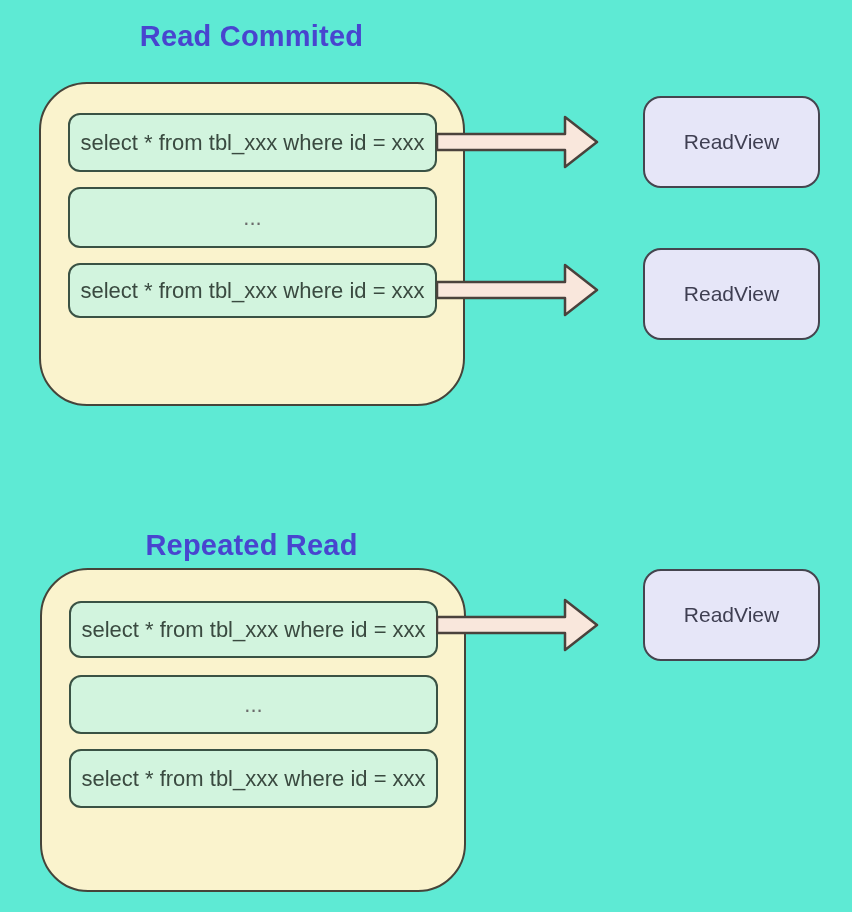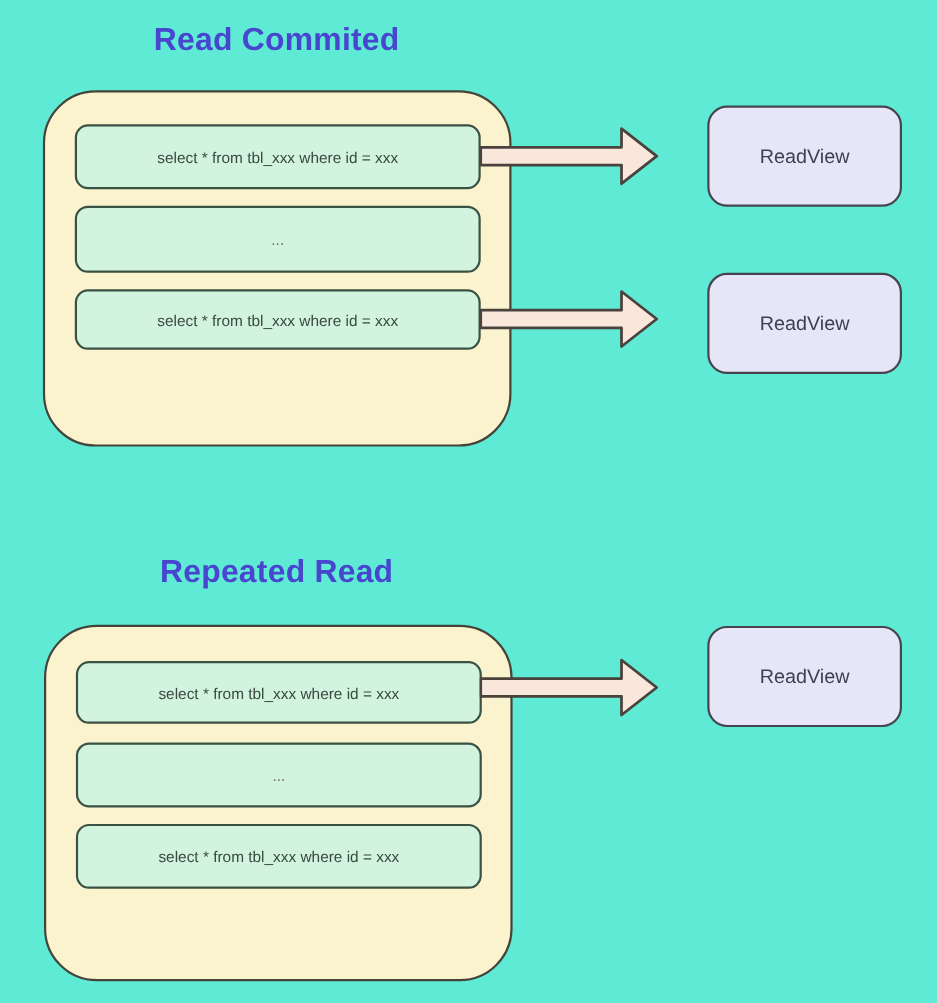--- a/index.html
+++ b/index.html
@@ -34,55 +34,55 @@
   .sql-row {
     position: absolute;
     left: 27px;
     width: 365px;
     background: #d2f4de;
     border: 2px solid #3a5244;
     border-radius: 12px;
     display: flex;
     align-items: center;
     justify-content: center;
-    font-size: 14px;
+    font-size: 22px;
     color: #3a4a40;
   }
   .sql-row.ellipsis { color: #6b6b6b; }
   .block-arrow {
     position: absolute;
     width: 164px;
     height: 56px;
   }
   .readview-box {
     position: absolute;
     left: 643px;
     width: 173px;
     height: 88px;
     background: #e6e6f8;
     border: 2.5px solid #45454f;
     border-radius: 18px;
     display: flex;
     align-items: center;
     justify-content: center;
-    font-size: 18px;
+    font-size: 21px;
     color: #3f3f52;
   }
   
   .title-1   { top: 20px;  left: 38px; }
   .cont-1    { top: 82px;  left: 39px; height: 320px; }
   .c1-row1   { top: 29px;  height: 55px; }
   .c1-row2   { top: 103px; height: 57px; }
   .c1-row3   { top: 179px; height: 51px; }
   .arrow-1a  { top: 114px; left: 436px; }
   .arrow-1b  { top: 262px; left: 436px; }
   .rv-1a     { top: 96px;  }
   .rv-1b     { top: 248px; }
   
-  .title-2   { top: 504px; left: 38px; }
+  .title-2   { top: 529px; left: 38px; }
   .cont-2    { top: 568px; left: 40px; height: 320px; }
   .c2-row1   { top: 31px;  height: 53px; }
   .c2-row2   { top: 105px; height: 55px; }
   .c2-row3   { top: 179px; height: 55px; }
   .arrow-2a  { top: 597px; left: 436px; }
   .rv-2a     { top: 569px; }
 </style>
 </head>
 <body>
 

